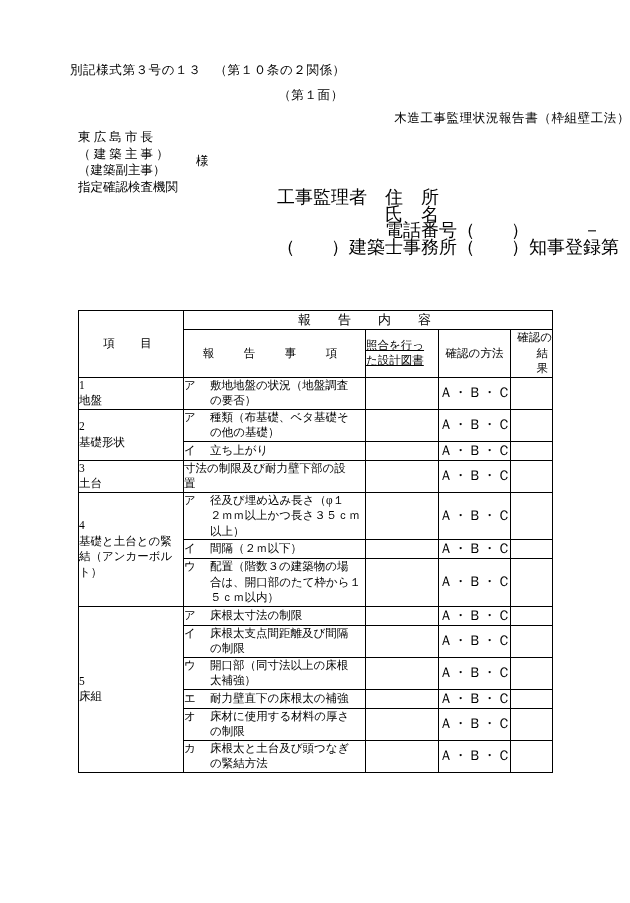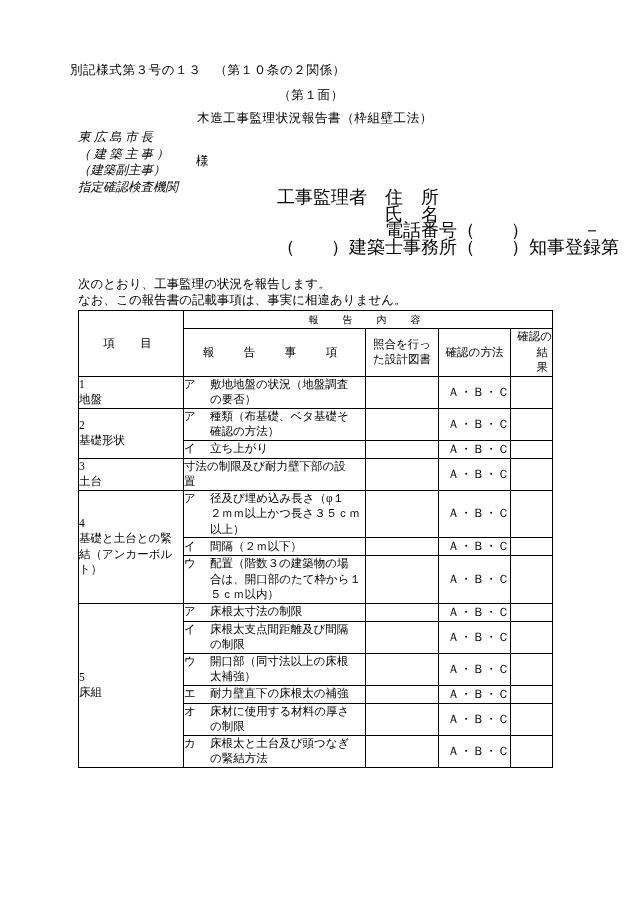--- a/index.html
+++ b/index.html
@@ -36,34 +36,34 @@
     left: 0; top: 87px;
     width: 622px;
     text-align: center;
     font-size: 12.5px;
     letter-spacing: 0.6px;
   }
   .doc-title {
     position: absolute;
     left: 0; top: 110px;
     width: 630px;
-    text-align: center;
+    text-align: right;
     font-size: 12.5px;
     letter-spacing: 0.6px;
   }
 
   
   .addressee {
     position: absolute;
     left: 78px;
     top: 129px;
     font-size: 12.5px;
     line-height: 16.5px;
   }
-  .addressee .ln { white-space: pre; font-style: italic; }
+  .addressee .ln { white-space: pre; }
   .sama {
     position: absolute;
     left: 196px;
     top: 153px;
     font-size: 12.5px;
   }
 
   
   .supervisor {
     position: absolute;
@@ -105,38 +105,39 @@
   .c-report  { width: 182px; }
   .c-doc     { width: 73px;  }
   .c-method  { width: 72px;  }
   .c-result  { width: 42px;  }
 
   .hd-group {
     text-align: center;
     height: 17px;
     letter-spacing: 7px;
     padding-left: 7px;
-    font-size: 10px;
+    font-size: 13px;
   }
   .hd-item {
     text-align: center;
     letter-spacing: 7px;
     padding-left: 7px;
   }
   .hd-report {
     text-align: center;
     letter-spacing: 9px;
     padding-left: 9px;
     height: 37px;
     margin-top: 48px;
   }
   .hd-small {
-    text-align: center;
+    text-align: left;
     line-height: 15.5px;
     padding: 2px 2px 2px 3px;
+    text-decoration: underline;
   }
   .hd-method {
     text-align: center;
     padding: 2px 2px;
     margin-left: 28px;
   }
   .hd-result {
     text-align: right;
     line-height: 15.5px;
     padding: 2px 1px 2px 3px;
@@ -170,22 +171,22 @@
   .report-cell .plain {
     display: block;
   }
   .report-cell .plain2 {
     display: block;
   }
 
   .blank-cell { }
 
   .method-cell {
-    text-align: right;
-    font-size: 12px;
+    text-align: center;
+    font-size: 14px;
     letter-spacing: 0.5px;
     white-space: nowrap;
   }
 </style>
 </head>
 <body>
 
 <div class="page">
 
   <div class="form-no">別記様式第３号の１３　（第１０条の２関係）</div>
@@ -200,24 +201,20 @@
   </div>
   <div class="sama">様</div>
 
   <div class="supervisor">
     <div class="ln">工事監理者　住　所</div>
     <div class="ln">　　　　　　氏　名</div>
     <div class="ln">　　　　　　電話番号（　　）　　　－</div>
     <div class="ln">（　　）建築士事務所（　　）知事登録第　　　号</div>
   </div>
 
-  <div class="statement">
-    <div class="ln">次のとおり、工事監理の状況を報告します。</div>
-    <div class="ln">なお、この報告書の記載事項は、事実に相違ありません。</div>
-  </div>
 
   <table class="rep-table">
     <colgroup>
       <col class="c-item">
       <col class="c-report">
       <col class="c-doc">
       <col class="c-method">
       <col class="c-result">
     </colgroup>
     <thead>
@@ -252,21 +249,21 @@
           <td class="method-cell">Ａ・Ｂ・Ｃ</td>
           <td class="blank-cell"></td>
         </tr>
         <tr>
           <td class="item-cell" rowspan="2">
             <span class="num">2</span>
             <span class="nm">基礎形状</span>
           </td>
           <td class="report-cell">
             <span class="plain"><span class="lead">ア</span><span>種類（布基礎、ベタ基礎そ</span></span>
-            <span class="cont">確認の方法）</span>
+            <span class="cont">の他の基礎）</span>
           </td>
           <td class="blank-cell"></td>
           <td class="method-cell">Ａ・Ｂ・Ｃ</td>
           <td class="blank-cell"></td>
         </tr>
         <tr>
           <td class="report-cell">
             <span class="plain"><span class="lead">イ</span><span>立ち上がり</span></span>
           </td>
           <td class="blank-cell"></td>

